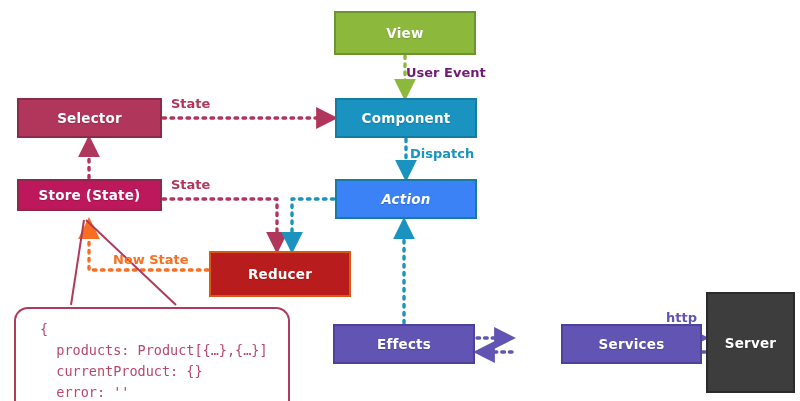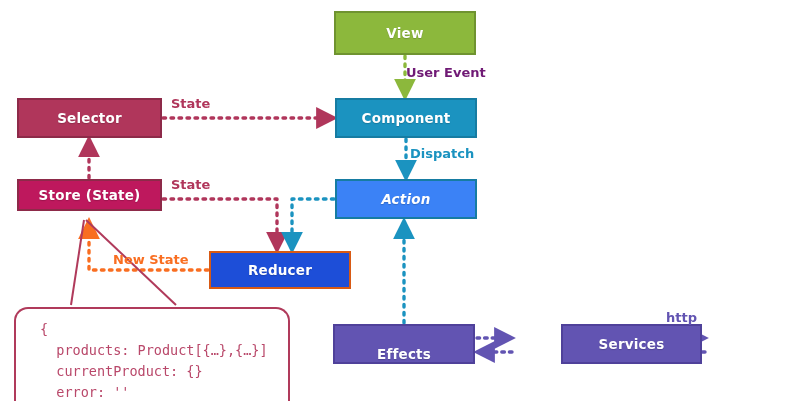--- a/index.html
+++ b/index.html
@@ -131,32 +131,35 @@
   </div>
 
   <div class="node-box" style="left:17px; top:98px; width:145px; height:40px; background:#b0365b; border:2px solid #8d2a49;">
     <span>Selector</span>
   </div>
 
   <div class="node-box" style="left:17px; top:179px; width:145px; height:32px; background:#be185d; border:2px solid #8d2a49;justify-content:center;">
     <span>Store (State)</span>
   </div>
 
-  <div class="node-box" style="left:209px; top:251px; width:142px; height:38px; background:#1d4ed8; border:2px solid #d85a14;">
+  <div class="node-box" style="left:209px; top:251px; width:142px; height:46px; background:#b91c1c; border:2px solid #d85a14;">
     <span>Reducer</span>
   </div>
 
-  <div class="node-box" style="left:333px; top:324px; width:142px; height:40px; background:#6254b2; border:2px solid #4f419a;align-items:flex-end;">
+  <div class="node-box" style="left:333px; top:324px; width:142px; height:40px; background:#6254b2; border:2px solid #4f419a;">
     <span>Effects</span>
   </div>
 
   <div class="node-box" style="left:513px; top:324px; width:141px; height:40px; background:#6254b2; border:2px solid #4f419a;margin-left:48px;">
     <span>Services</span>
   </div>
 
+  <div class="node-box" style="left:706px; top:292px; width:89px; height:101px; background:#3d3d3d; border:2px solid #2b2b2b;">
+    <span>Server</span>
+  </div>
 
   <div class="edge-label" style="left:406px; top:65px; color:#701a75;">User Event</div>
 
   <div class="edge-label" style="left:171px; top:96px; color:#b0365b;">State</div>
 
   <div class="edge-label" style="left:410px; top:146px; color:#1b93c0;">Dispatch</div>
 
   <div class="edge-label" style="left:171px; top:177px; color:#b0365b;">State</div>
 
   <div class="edge-label" style="left:113px; top:252px; color:#f96e21;text-align:center;">New State</div>

